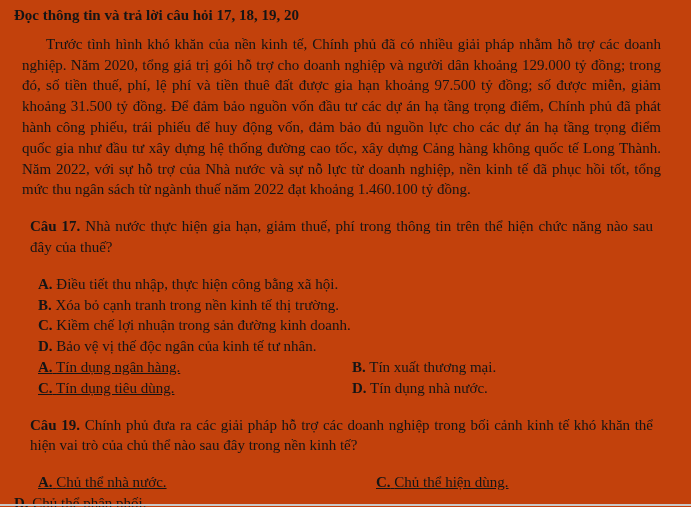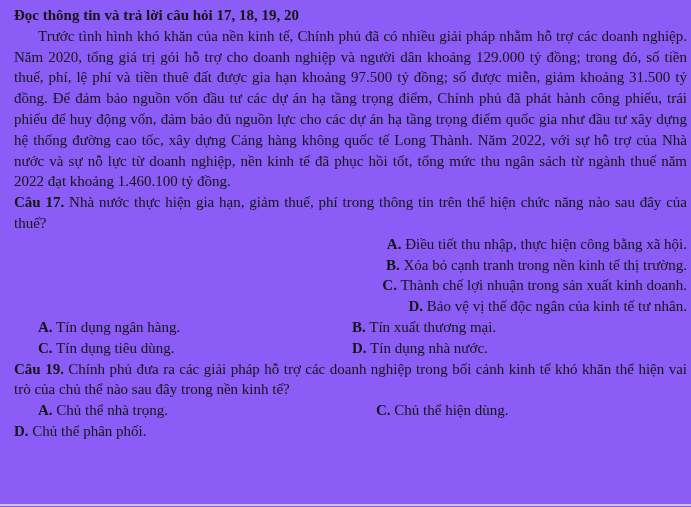--- a/index.html
+++ b/index.html
@@ -11,47 +11,47 @@
     font-size: 15px;
     line-height: 20.8px;
     color: #151515;
     overflow: hidden;
   }
   .page {
     position: relative;
     box-sizing: border-box;
     width: 691px;
     height: 507px;
-    padding: 5px 4px 0 14px;
-    background: #8b5cf6;
+    padding: 5px 22px 0 14px;
+    background: #c2410c;
   }
   .heading {
     font-weight: bold;
     text-align: left;
   }
   .passage {
     text-align: justify;
     text-indent: 24px;
-    margin: 0;
+    margin: 8px;
   }
   .question {
     text-align: justify;
-    margin: 0;
+    margin: 16px;
   }
   .q-num { font-weight: bold; }
   .opt-list .opt-row {
     padding-left: 24px;
-    text-align: right;
+    text-align: left;
   }
   .opt-grid {
     display: grid;
     grid-template-columns: 338px 1fr;
     text-align: left;
   }
-  .opt-grid .col1 { padding-left: 24px; }
+  .opt-grid .col1 { padding-left: 24px; text-decoration: underline; }
   .opt-label { font-weight: bold; }
   .bottom-rule {
     position: absolute;
     left: 0;
     bottom: 1px;
     width: 691px;
     height: 2px;
     background: #c9c9c9;
   }
 </style>
@@ -73,21 +73,21 @@
       <div class="opt-row">
         <span class="opt-label">A.</span>
         <span>Điều tiết thu nhập, thực hiện công bằng xã hội.</span>
       </div>
       <div class="opt-row">
         <span class="opt-label">B.</span>
         <span>Xóa bỏ cạnh tranh trong nền kinh tế thị trường.</span>
       </div>
       <div class="opt-row">
         <span class="opt-label">C.</span>
-        <span>Thành chế lợi nhuận trong sản xuất kinh doanh.</span>
+        <span>Kiềm chế lợi nhuận trong sản đường kinh doanh.</span>
       </div>
       <div class="opt-row">
         <span class="opt-label">D.</span>
         <span>Bảo vệ vị thế độc ngân của kinh tế tư nhân.</span>
       </div>
     </div>
   </div>
 
   <div>
     <div class="opt-grid">
@@ -111,21 +111,21 @@
   </div>
 
   <div>
     <p class="question">
       <span class="q-num">Câu 19.</span>
       <span>Chính phủ đưa ra các giải pháp hỗ trợ các doanh nghiệp trong bối cảnh kinh tế khó khăn thể hiện vai trò của chủ thể nào sau đây trong nền kinh tế?</span>
     </p>
     <div class="opt-grid">
       <div class="col1">
         <span class="opt-label">A.</span>
-        <span>Chủ thể nhà trọng.</span>
+        <span>Chủ thể nhà nước.</span>
       </div>
       <div class="col1">
         <span class="opt-label">C.</span>
         <span>Chủ thể hiện dùng.</span>
       </div>
       <div class="col2">
         <span class="opt-label">D.</span>
         <span>Chủ thể phân phối.</span>
       </div>
     </div>

